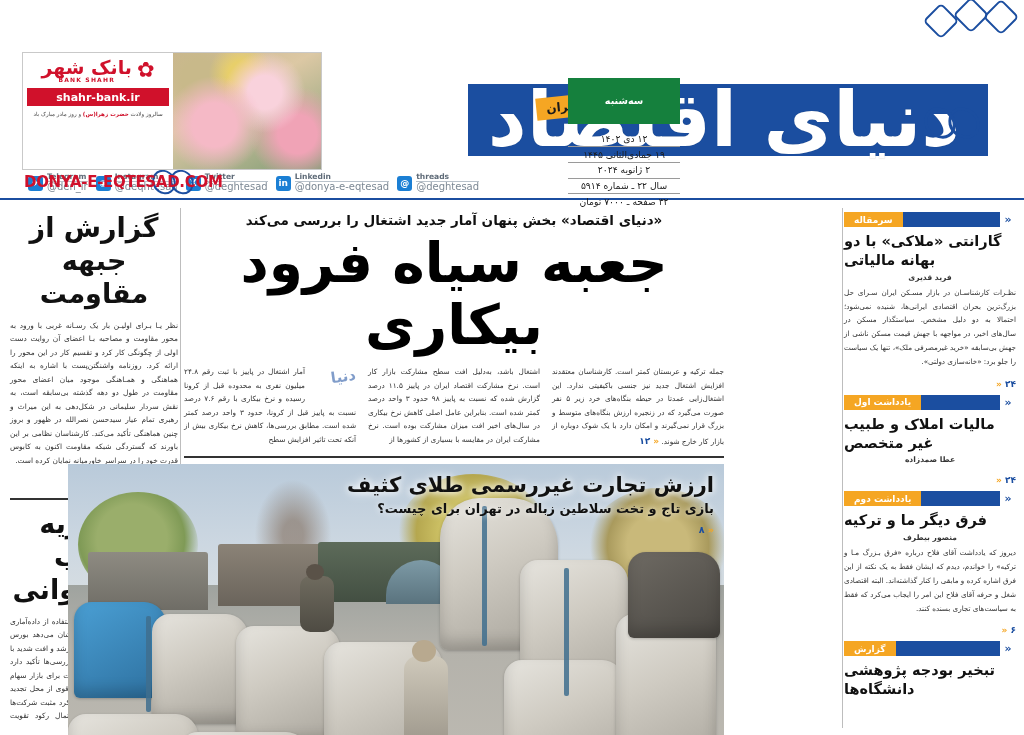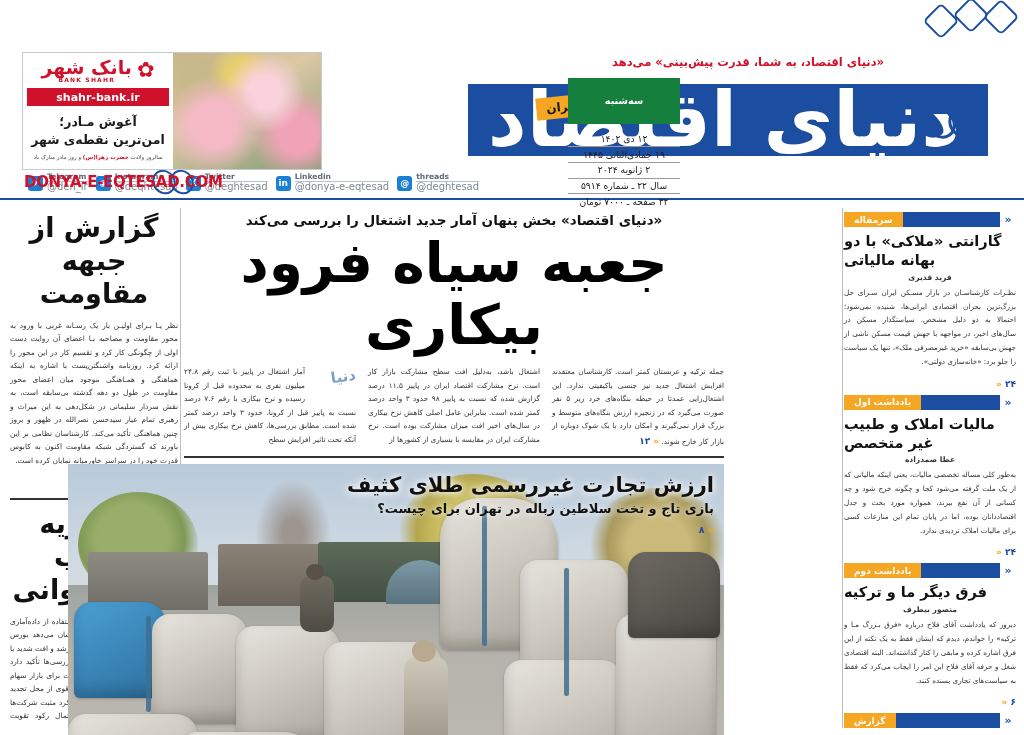--- a/index.html
+++ b/index.html
@@ -360,21 +360,20 @@
   }
   .sec-foot { margin-top: 3px; }
 </style>
 </head>
 <body>
 
 <div class="page">
 
   <div class="masthead">
 
-    <div class="tagline">«دنیای اقتصاد، به شما، قدرت پیش‌بینی» می‌دهد</div>
 
     <div class="diamond-deco">
       <span class="dia" style="top:4px; right:10px;"></span>
       <span class="dia" style="top:2px; right:40px;"></span>
       <span class="dia" style="top:8px; right:70px;"></span>
     </div>
 
     <div class="logo-wrap">
       <div class="logo-band"></div>
       <div class="logo-text">دنیای اقتصاد</div>
@@ -441,24 +440,20 @@
     <div class="bank-ad">
       <div class="bank-left">
         <div class="bank-logo">
           <span class="bl-mark">✿</span>
           <span class="bl-txt">
             <span class="bl-fa" style="display:block">بانک شهر</span>
             <span class="bl-en" style="display:block">BANK SHAHR</span>
           </span>
         </div>
         <div class="bank-url">shahr-bank.ir</div>
-        <div class="bank-slogan">
-          <span style="display:block">آغوش مـادر؛</span>
-          <span style="display:block">امن‌ترین نقطه‌ی شهر</span>
-        </div>
         <div class="bank-foot">
           <span>سالروز ولادت </span><span class="hl">حضرت زهرا(س)</span><span> و روز مادر مبارک باد</span>
         </div>
       </div>
       <div class="bank-photo"></div>
     </div>
   </div>
 
   <div class="vrule" style="left:180px;"></div>
   <div class="vrule" style="left:842px;"></div>
@@ -575,21 +570,20 @@
     <div style="height:4px"></div>
 
     <div>
       <div class="sec-head">
         <span class="chev">«</span>
         <span class="bar"></span>
         <span class="tag">یادداشت اول</span>
       </div>
       <div class="sec-title">مالیات املاک و طبیب غیر متخصص</div>
       <div class="sec-author">عطا صمدزاده</div>
-      <div class="sec-body">به‌طور کلی مساله تخصصی مالیات، یعنی اینکه مالیاتی که از یک ملت گرفته می‌شود کجا و چگونه خرج شود و چه کسانی از آن نفع ببرند، همواره مورد بحث و جدل اقتصاددانان بوده، اما در پایان تمام این منازعات کسی برای مالیات املاک تردیدی ندارد.</div>
       <div class="sec-foot">
         <span class="pgref"><span>۲۴</span> <span class="ch">«</span></span>
       </div>
     </div>
 
     <div style="height:4px"></div>
 
     <div>
       <div class="sec-head">
         <span class="chev">«</span>

